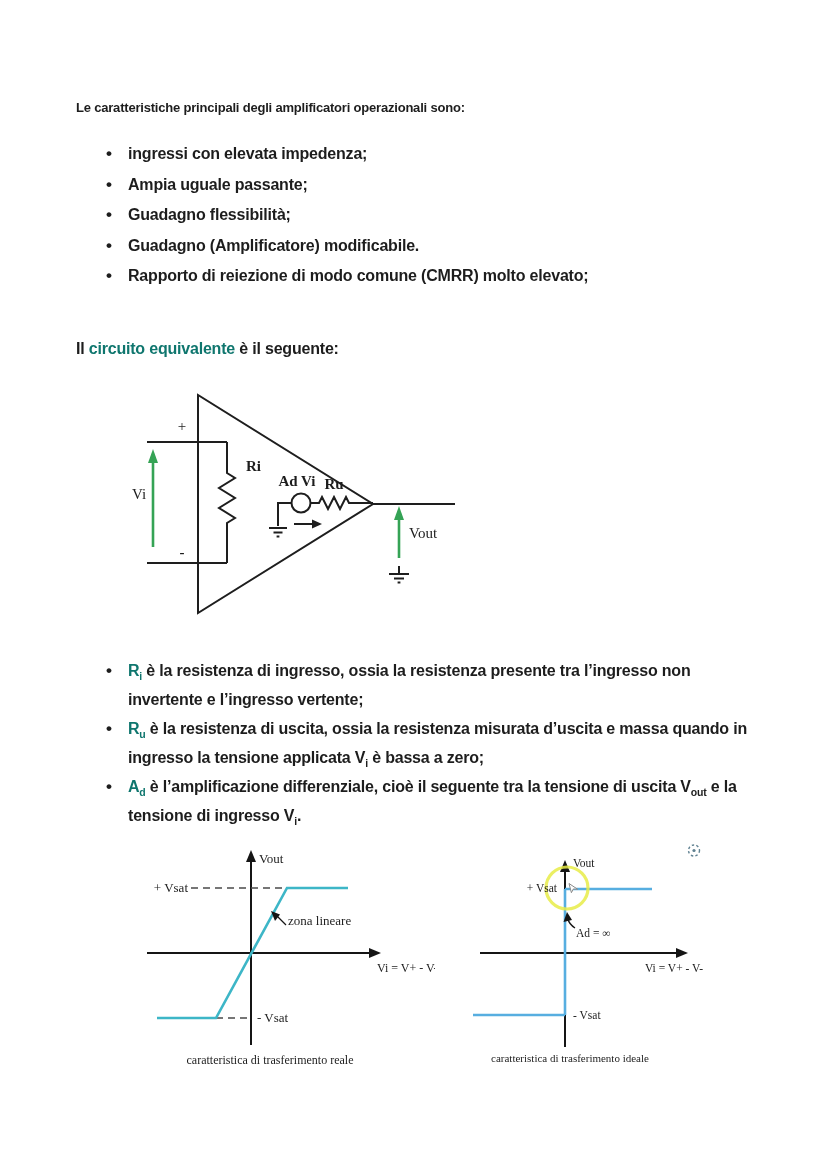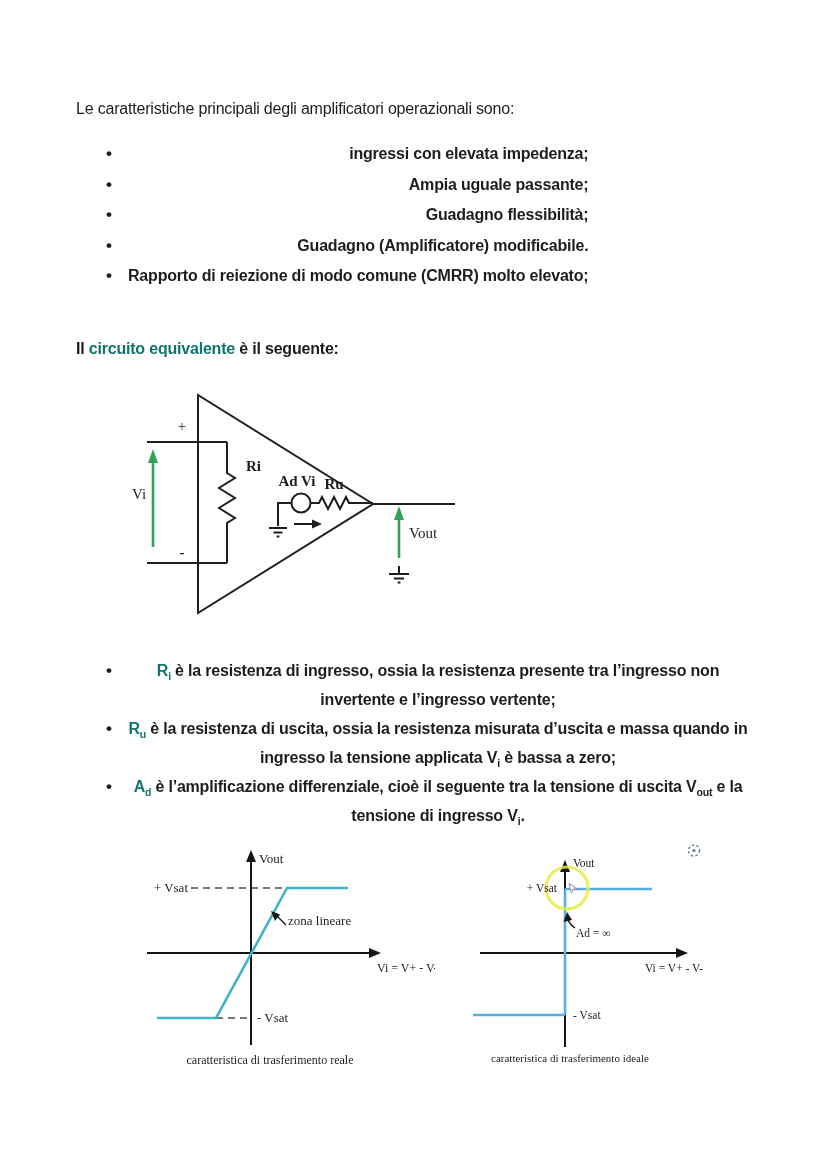--- a/index.html
+++ b/index.html
@@ -1,27 +1,27 @@
 <!DOCTYPE html>
 <html><head>
 <meta charset="utf-8">
 <style>
   html,body{margin:0;padding:0;background:#ffffff;}
   body{width:828px;height:1171px;position:relative;overflow:hidden;
        font-family:"Liberation Sans",sans-serif;color:#1d1d1d;}
   .abs{position:absolute;}
-  .heading{left:76px;top:100px;font-size:16px;font-weight:normal;letter-spacing:-0.2px;}
+  .heading{left:76px;top:100px;font-size:13px;font-weight:bold;letter-spacing:-0.2px;}
   .features{left:104px;top:139px;margin:0;padding:0;list-style:none;
             font-size:16px;font-weight:bold;letter-spacing:-0.2px;}
-  .features li{position:relative;padding-left:24px;line-height:30.5px;text-align:right;}
+  .features li{position:relative;padding-left:24px;line-height:30.5px;}
   .features li::before{content:"\2022";position:absolute;left:2px;top:0;font-size:17px;}
   .equiv{left:76px;top:340px;font-size:16px;font-weight:bold;letter-spacing:-0.2px;}
   .red{color:#0f766e;}
   .defs{left:104px;top:656px;width:648px;margin:0;padding:0;list-style:none;
-        font-size:16px;font-weight:bold;letter-spacing:-0.2px;text-align:center;}
+        font-size:16px;font-weight:bold;letter-spacing:-0.2px;}
   .defs li{position:relative;padding-left:24px;line-height:29px;width:620px;}
   .defs li::before{content:"\2022";position:absolute;left:2px;top:0;font-size:17px;}
   sub{font-size:10.5px;line-height:0;}
   .fig{position:absolute;}
   svg text{font-family:"Liberation Serif","DejaVu Serif",serif;fill:#1d1d1d;}
   .ser15{font-size:15px;}
   .ser13{font-size:13px;}
   .ser12{font-size:12px;}
   .ser11{font-size:11.5px;}
   .cap{font-size:12px;}

